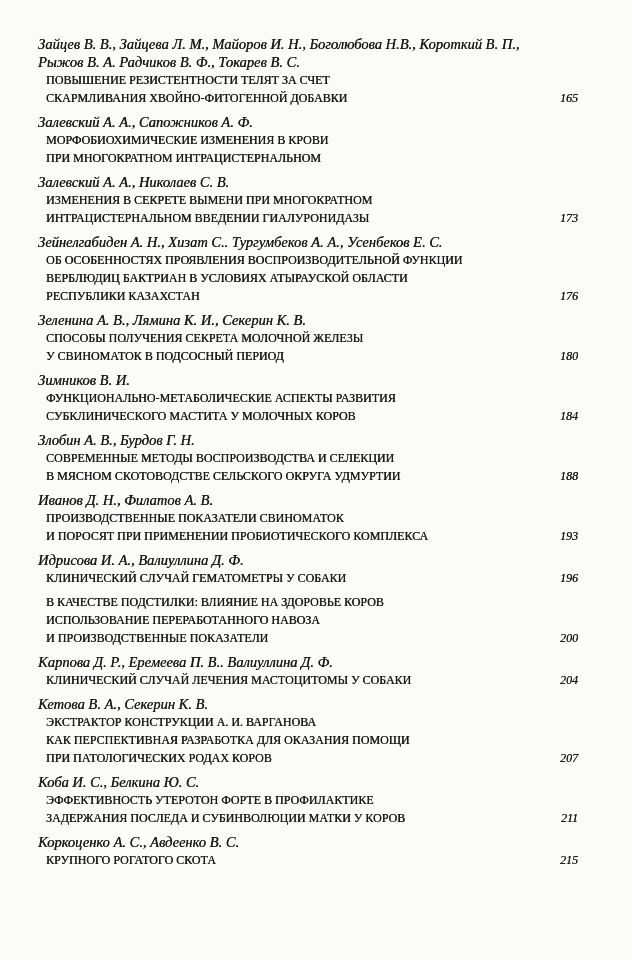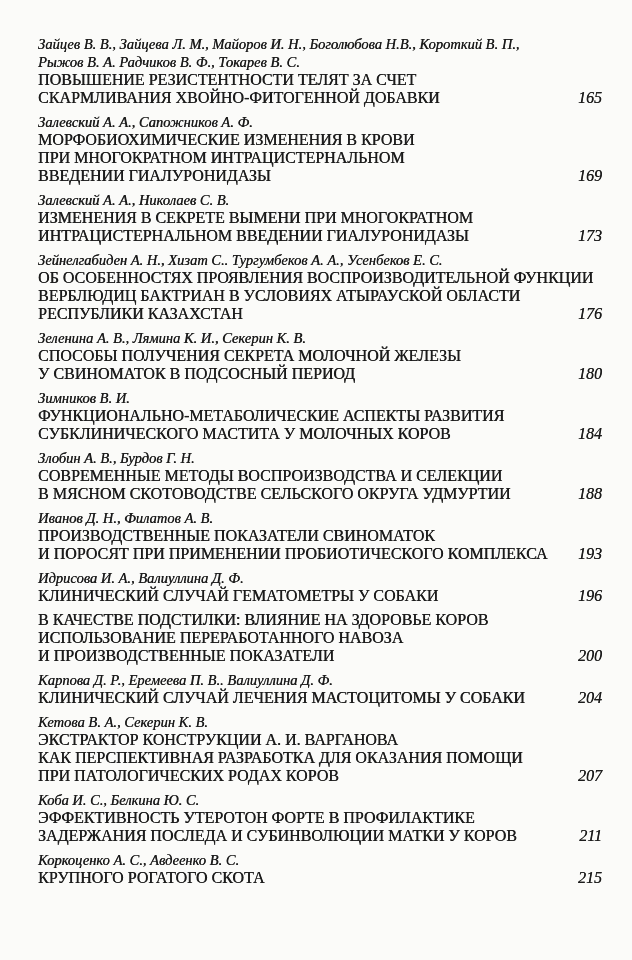--- a/index.html
+++ b/index.html
@@ -11,37 +11,38 @@
     height: 960px;
     background: #fbfbf9;
     overflow: hidden;
     font-family: "Liberation Serif", "DejaVu Serif", serif;
     color: #1c1c1c;
   }
   .page {
     box-sizing: border-box;
     width: 632px;
     height: 960px;
-    padding: 35px 30px 20px 38px;
+    padding: 35px 54px 20px 38px;
   }
   .entry + .entry {
     margin-top: 6px;
   }
   .author-line {
     font-style: italic;
     font-size: 14.5px;
     line-height: 18px;
     white-space: nowrap;
     text-shadow: 0.3px 0 0 currentColor;
   }
   .title-line, .title-last-text, .page-num {
-    font-size: 16px;
+    font-size: 12px;
     line-height: 18px;
     white-space: nowrap;
     text-shadow: 0.35px 0 0 currentColor;
+    margin-left: 8px;
   }
   .title-last-row {
     display: flex;
     align-items: center;
     line-height: 18px;
   }
   .leader {
     flex: 1 1 auto;
     margin-left: 7px;
     margin-right: 6px;
@@ -76,25 +77,20 @@
           </div>
         </div>
   </div>
       <div class="entry">
     <div class="authors">
           <div class="author-line">Залевский А. А., Сапожников А. Ф.</div>
         </div>
     <div class="title">
           <div class="title-line">МОРФОБИОХИМИЧЕСКИЕ ИЗМЕНЕНИЯ В КРОВИ</div>
           <div class="title-line">ПРИ МНОГОКРАТНОМ ИНТРАЦИСТЕРНАЛЬНОМ</div>
-          <div class="title-last-row">
-            <span class="title-last-text">ВВЕДЕНИИ ГИАЛУРОНИДАЗЫ</span>
-            <span class="leader"></span>
-            <span class="page-num">169</span>
-          </div>
         </div>
   </div>
       <div class="entry">
     <div class="authors">
           <div class="author-line">Залевский А. А., Николаев С. В.</div>
         </div>
     <div class="title">
           <div class="title-line">ИЗМЕНЕНИЯ В СЕКРЕТЕ ВЫМЕНИ ПРИ МНОГОКРАТНОМ</div>
           <div class="title-last-row">
             <span class="title-last-text">ИНТРАЦИСТЕРНАЛЬНОМ ВВЕДЕНИИ ГИАЛУРОНИДАЗЫ</span>

